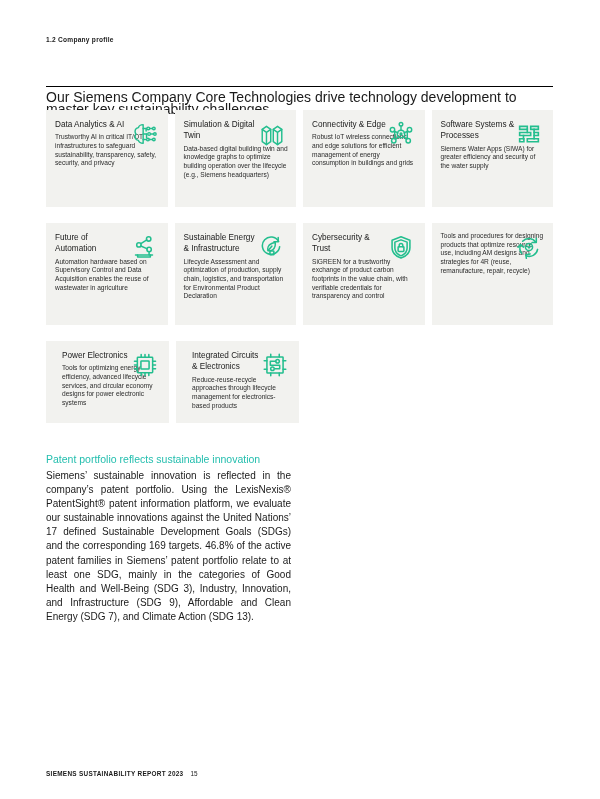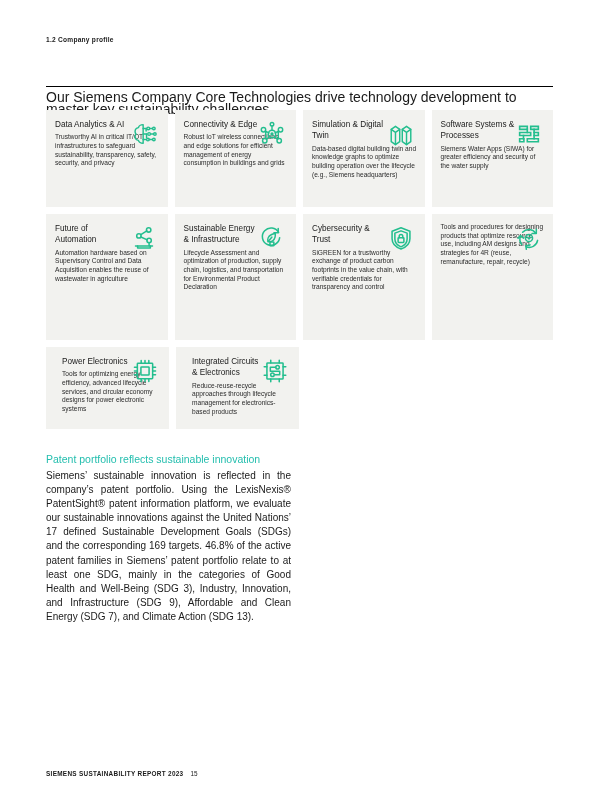--- a/index.html
+++ b/index.html
@@ -49,31 +49,31 @@
   
   .grid {
     position: absolute;
     left: 46px;
     top: 110px;
     width: 507px;
   }
   .grid-row {
     display: flex;
     gap: 7px;
-    margin-bottom: 7px;
+    margin-bottom: 16px;
   }
   .card {
     position: relative;
     width: 123px;
     background: #f2f2ef;
     padding: 9px 8px 9px 9px;
   }
   .card.empty { background: transparent; }
   .row-1 .card { height: 97px; }
-  .row-2 .card { height: 126px; }
+  .row-2 .card { height: 102px; }
   .row-3 .card { height: 82px; padding-left: 16px; }
 
   .card-title {
     font-size: 8.2px;
     line-height: 11.3px;
     color: #1a1a1a;
     font-weight: normal;
     max-width: 74px;
     margin-bottom: 3px;
   }
@@ -161,49 +161,49 @@
             <path d="M22.5 13.5v3M23 20v4"></path>
           </svg>
         </div>
         <div class="card-title">Data Analytics &amp; AI</div>
         <div class="card-body">Trustworthy AI in critical IT/OT infrastructures to safeguard sustainability, transparency, safety, security, and privacy</div>
       </div>
 
       <div class="card">
         <div class="card-icon">
           <svg viewBox="0 0 40 40" fill="none" stroke="currentColor" stroke-width="1.7" stroke-linecap="round" stroke-linejoin="round">
+            <path d="M8.5 14.5 13.5 11l5 3.5v14.5l-5 3.5-5-3.5z"></path>
+            <path d="M8.5 14.5 13.5 18l5-3.5M13.5 18v14.5"></path>
+            <path d="M21.5 14.5 26.5 11l5 3.5v14.5l-5 3.5-5-3.5z"></path>
+            <path d="M21.5 14.5 26.5 18l5-3.5M26.5 18v14.5"></path>
+          </svg>
+        </div>
+        <div class="card-title">Simulation &amp; Digital Twin</div>
+        <div class="card-body">Data-based digital building twin and knowledge graphs to optimize building operation over the lifecycle (e.g., Siemens headquarters)</div>
+      </div>
+
+      <div class="card">
+        <div class="card-icon">
+          <svg viewBox="0 0 40 40" fill="none" stroke="currentColor" stroke-width="1.7" stroke-linecap="round" stroke-linejoin="round">
             <circle cx="20" cy="20" r="4.4"></circle>
             <circle cx="20" cy="20" r="1.1" fill="currentColor"></circle>
             <circle cx="20" cy="8.6" r="2.1"></circle>
             <circle cx="10" cy="15" r="2.6"></circle>
             <circle cx="30" cy="15" r="2.6"></circle>
             <circle cx="11.5" cy="28" r="2.6"></circle>
             <circle cx="28.5" cy="28" r="2.6"></circle>
             <path d="M20 10.7v4.9M12.2 16.6l4.3 2.2M27.8 16.6l-4.3 2.2M13.4 26.3l3.8-3M26.6 26.3l-3.8-3M12.6 17.3v8.1M27.4 17.3v8.1"></path>
           </svg>
         </div>
         <div class="card-title">Connectivity &amp; Edge</div>
         <div class="card-body">Robust IoT wireless connections and edge solutions for efficient management of energy consumption in buildings and grids</div>
       </div>
 
       <div class="card">
         <div class="card-icon">
-          <svg viewBox="0 0 40 40" fill="none" stroke="currentColor" stroke-width="1.7" stroke-linecap="round" stroke-linejoin="round">
-            <path d="M8.5 14.5 13.5 11l5 3.5v14.5l-5 3.5-5-3.5z"></path>
-            <path d="M8.5 14.5 13.5 18l5-3.5M13.5 18v14.5"></path>
-            <path d="M21.5 14.5 26.5 11l5 3.5v14.5l-5 3.5-5-3.5z"></path>
-            <path d="M21.5 14.5 26.5 18l5-3.5M26.5 18v14.5"></path>
-          </svg>
-        </div>
-        <div class="card-title">Simulation &amp; Digital Twin</div>
-        <div class="card-body">Data-based digital building twin and knowledge graphs to optimize building operation over the lifecycle (e.g., Siemens headquarters)</div>
-      </div>
-
-      <div class="card">
-        <div class="card-icon">
           <svg viewBox="0 0 40 40" fill="none" stroke="currentColor" stroke-width="1.9" stroke-linecap="square" stroke-linejoin="miter">
             <path d="M9 11h9v3.5H9z"></path>
             <path d="M22 11h9v3.5h-9z"></path>
             <path d="M9 18.3h13v3.5H9z"></path>
             <path d="M26 18.3h5v3.5h-5z"></path>
             <path d="M9 25.6h5v3.5H9z"></path>
             <path d="M18 25.6h13v3.5H18z"></path>
             <path d="M18 14.5v3.8M26 14.5v3.8M13.5 21.8v3.8M26 21.8v3.8"></path>
           </svg>
         </div>

